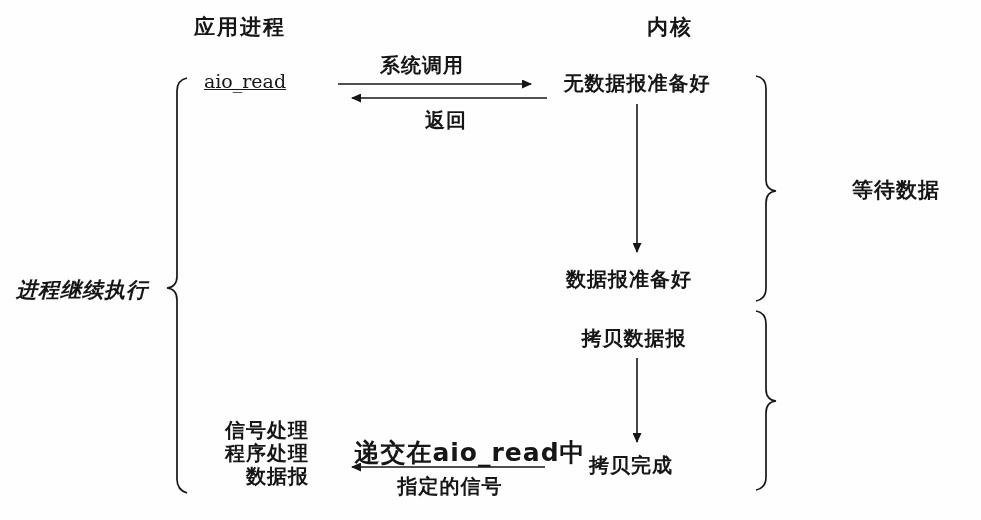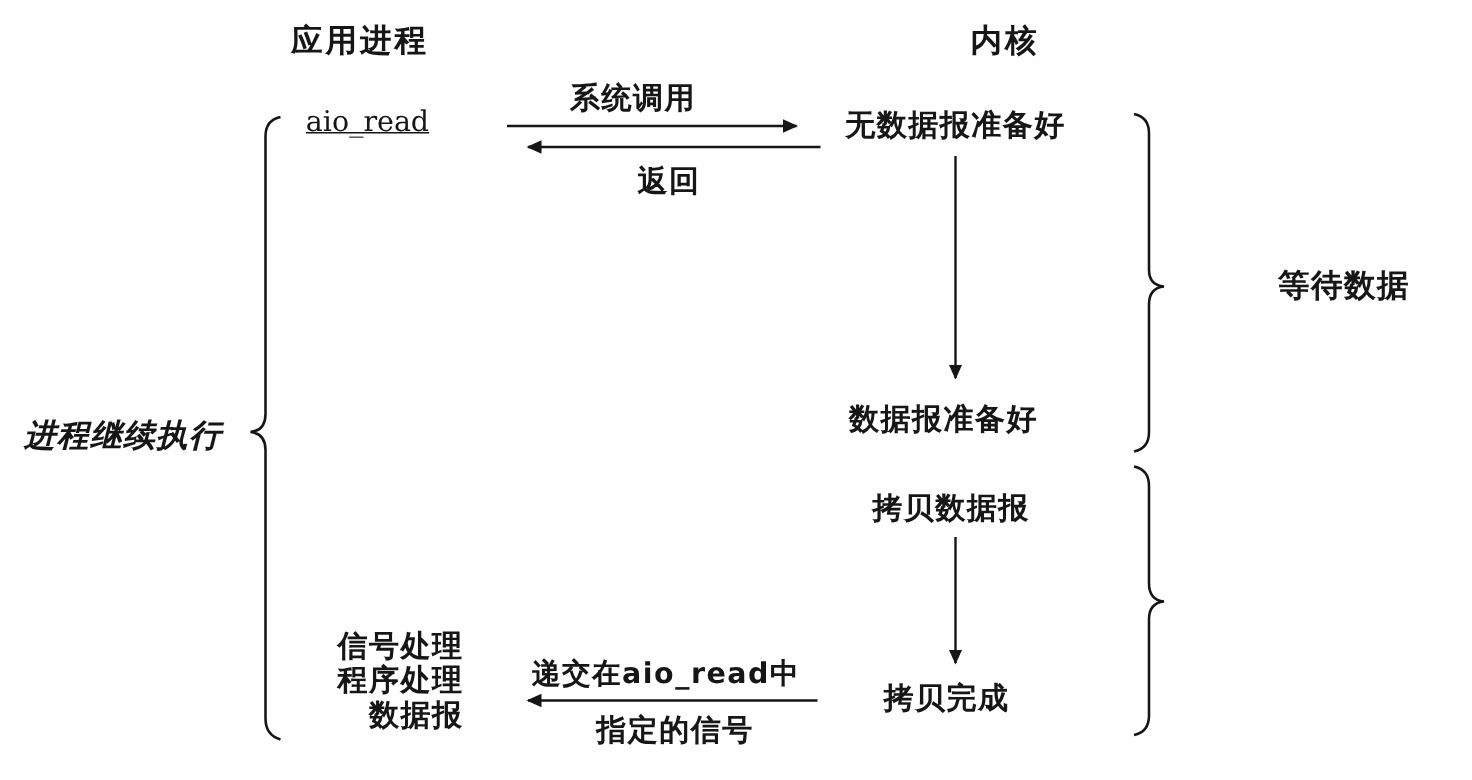--- a/index.html
+++ b/index.html
@@ -78,19 +78,19 @@
     <div>数据报</div>
   </div>
 
   <div class="lbl" style="left:637px;top:70px;">无数据报准备好</div>
   <div class="lbl" style="left:629px;top:266px;">数据报准备好</div>
   <div class="lbl" style="left:634px;top:325px;font-family:Liberation Mono, monospace;">拷贝数据报</div>
   <div class="lbl" style="left:631px;top:452px;">拷贝完成</div>
 
   <div class="lbl" style="left:422px;top:52px;">系统调用</div>
   <div class="lbl" style="left:446px;top:107px;">返回</div>
-  <div class="lbl" style="left:444px;top:436px;font-size:19px;">递交在aio_read中</div>
+  <div class="lbl" style="left:470px;top:436px;font-size:25px;">递交在aio_read中</div>
   <div class="lbl" style="left:450px;top:473px;">指定的信号</div>
 
   <div class="lbl brace-label" style="left:82px;top:276px;font-style:italic;">进程继续执行</div>
   <div class="lbl brace-label" style="left:856px;top:176px;margin-left:40px;">等待数据</div>
 
 </div>
 
 </body></html>

